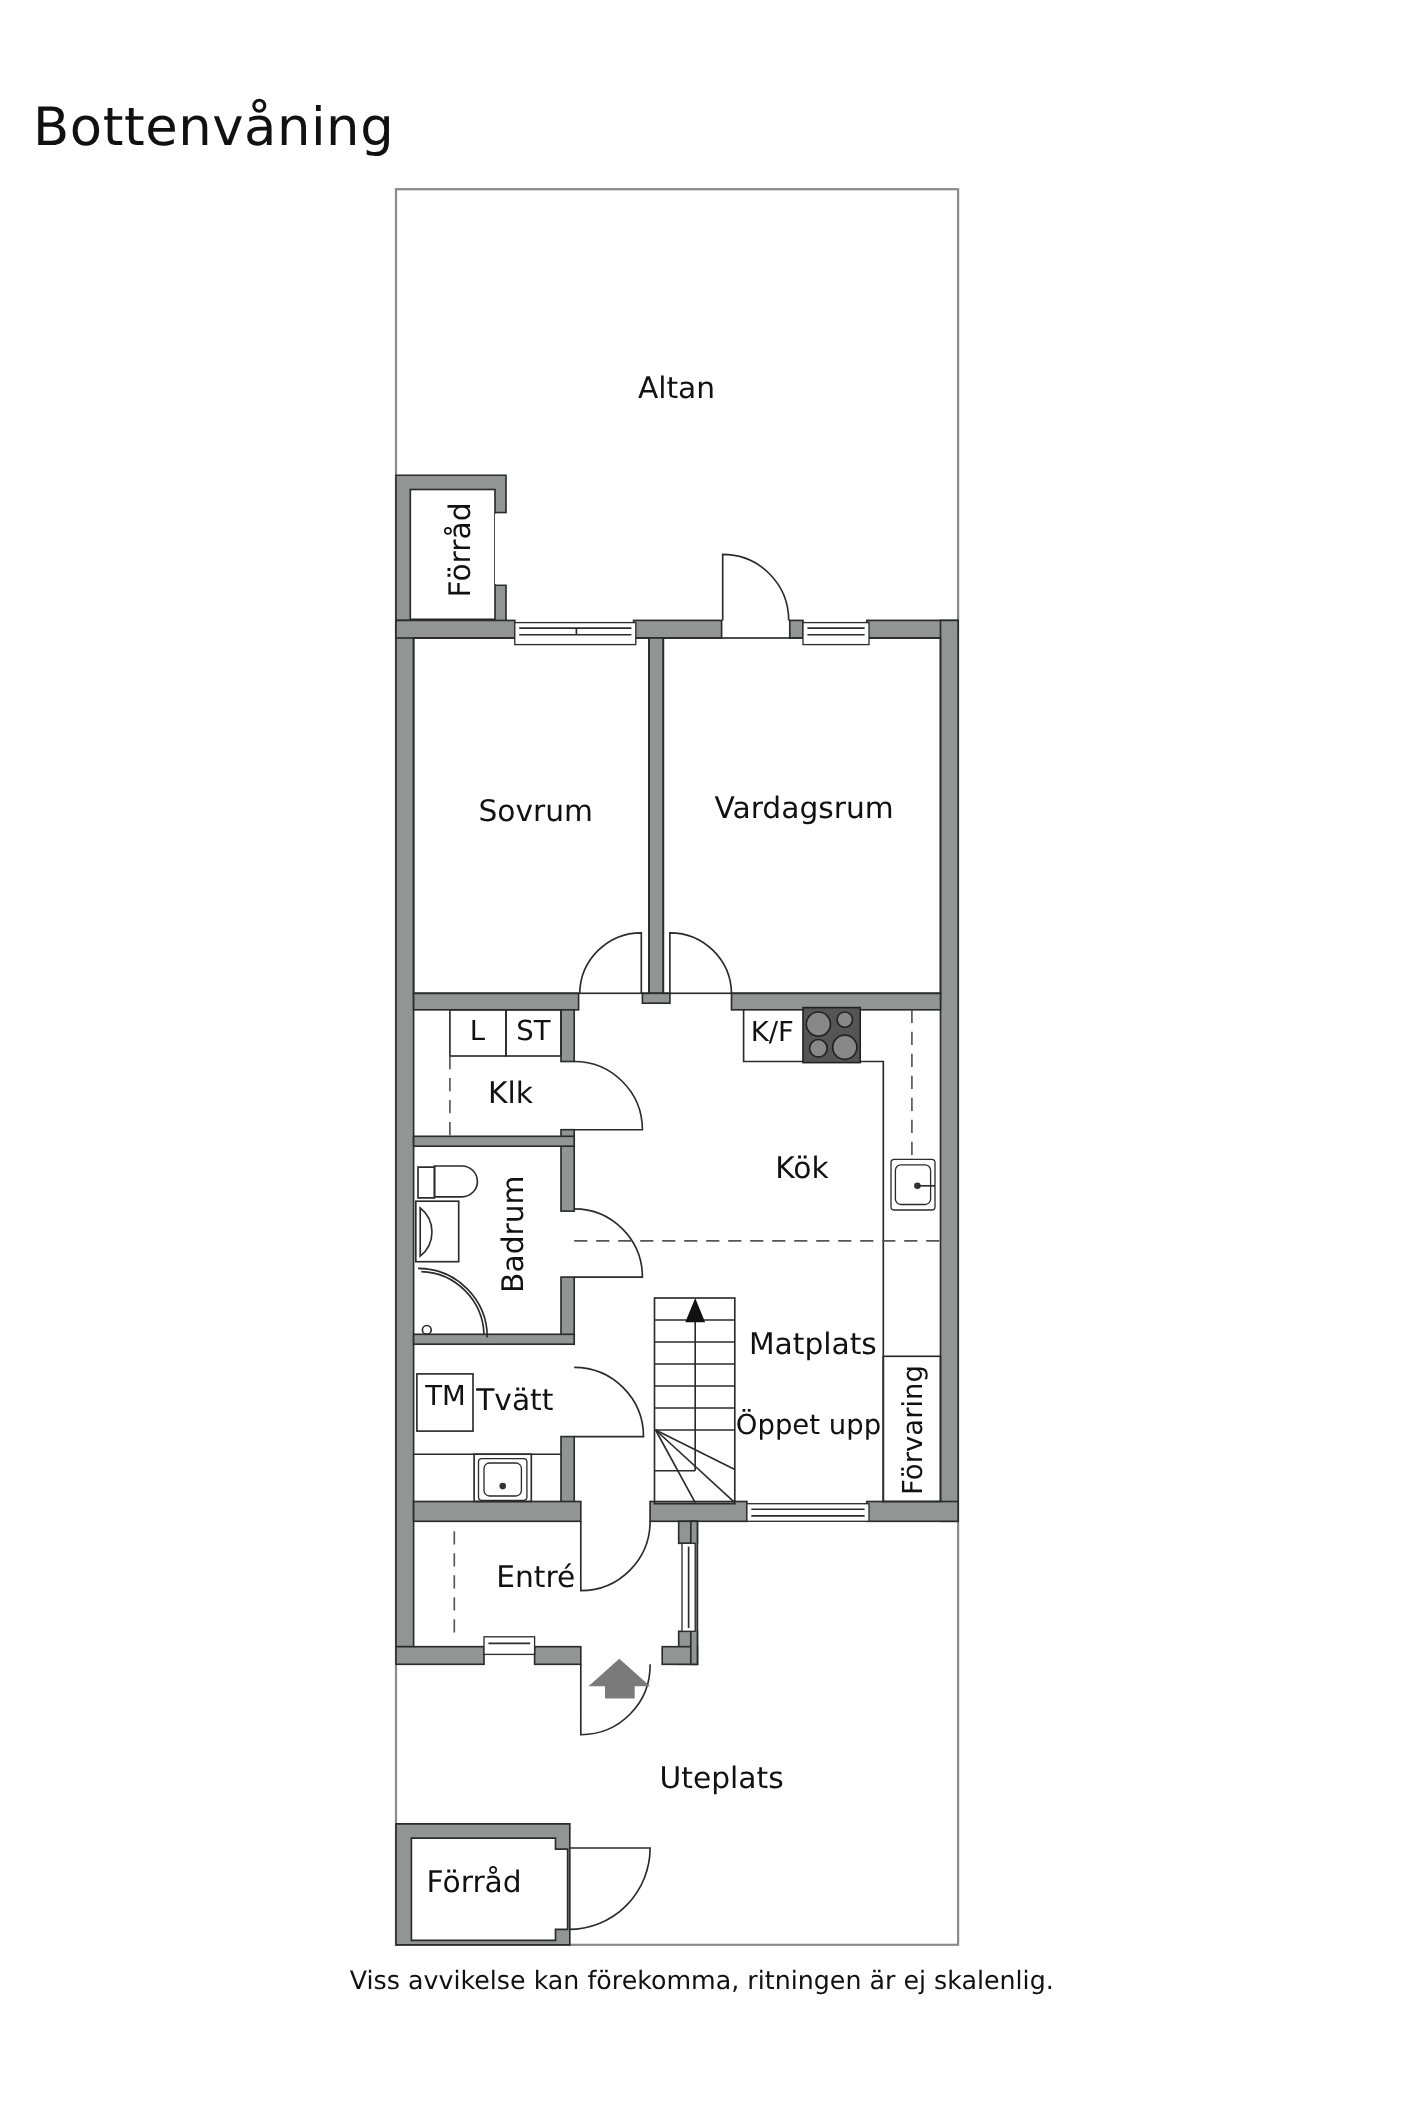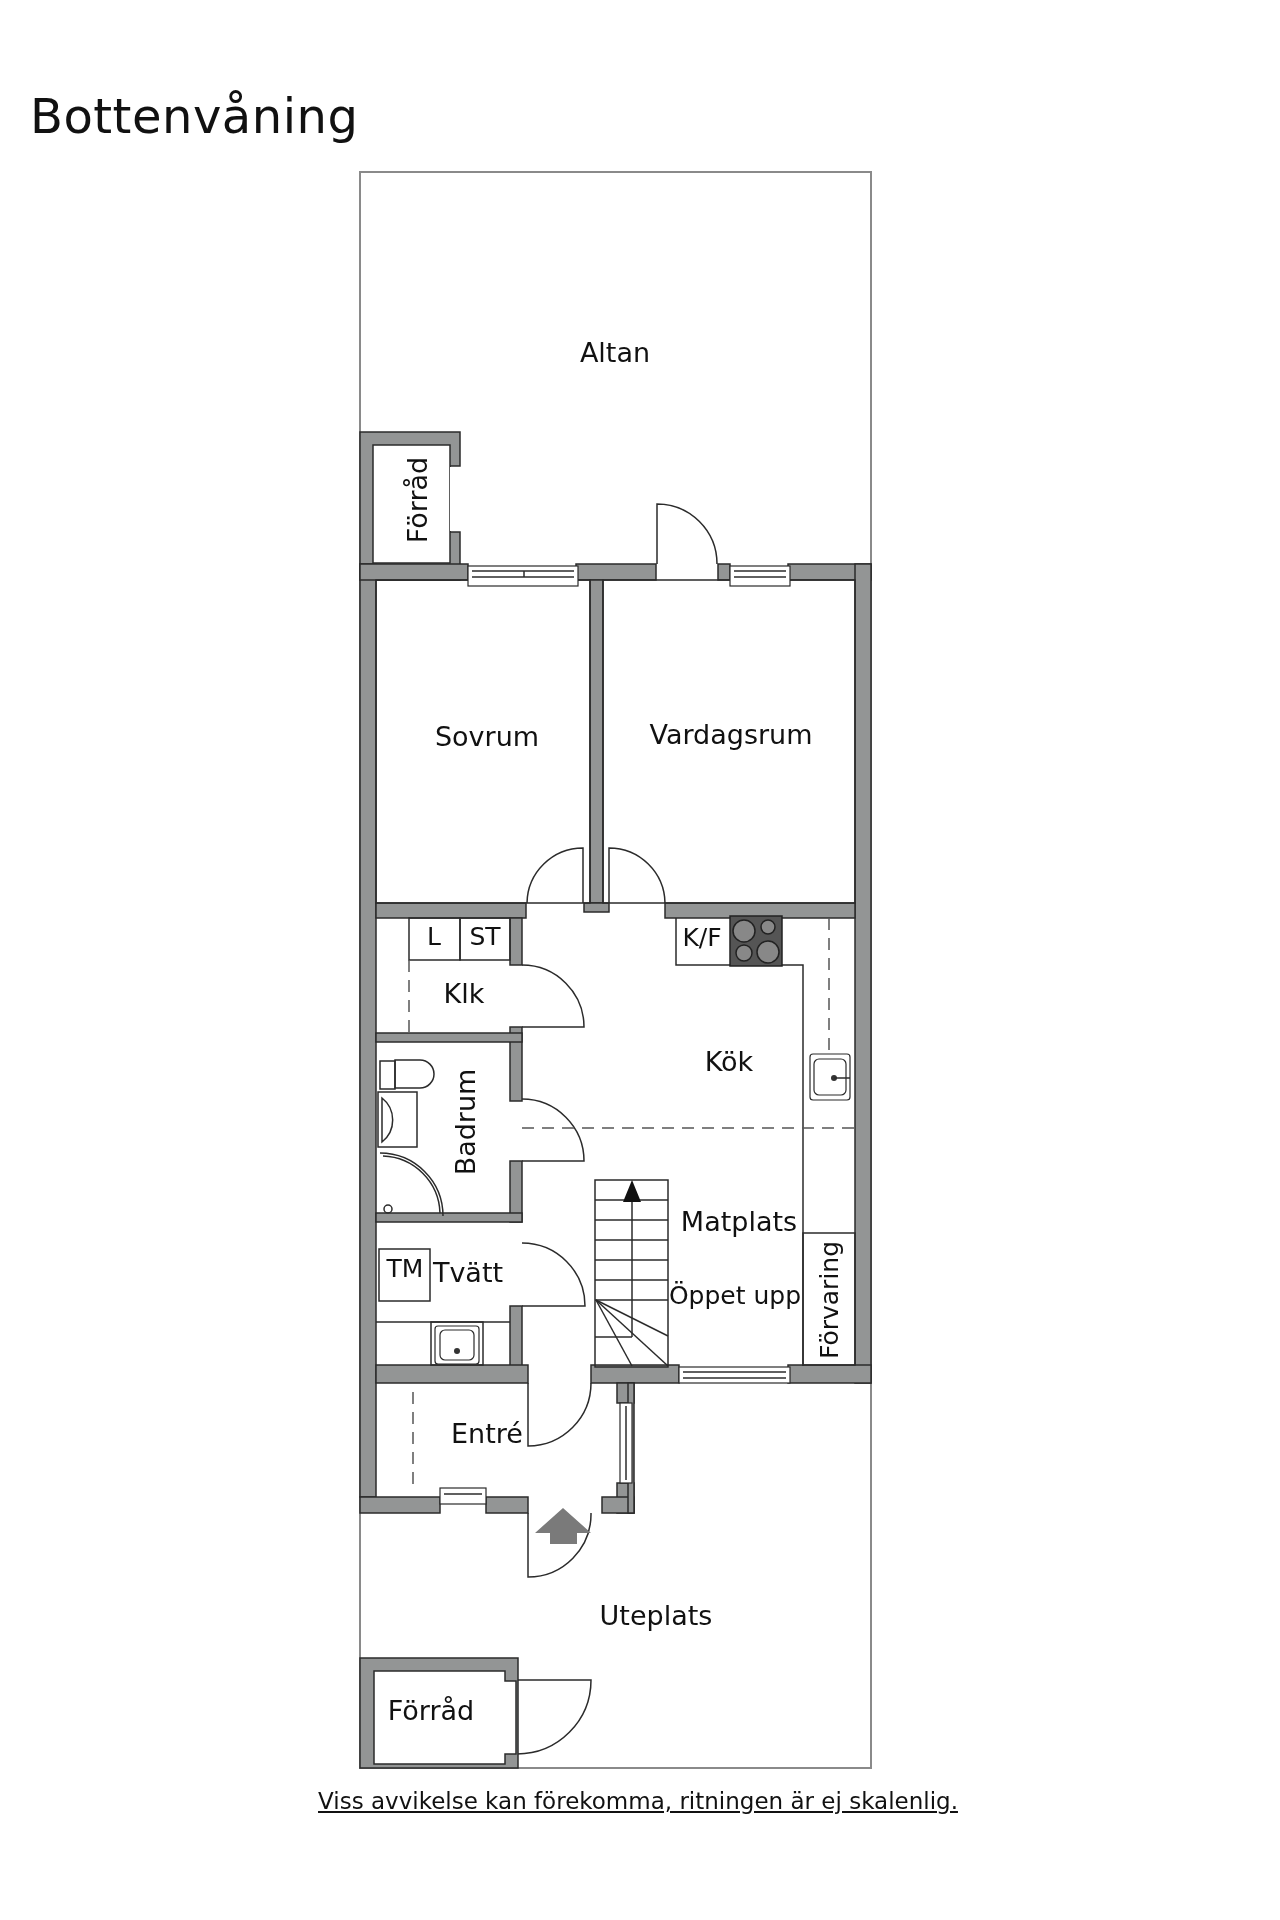--- a/index.html
+++ b/index.html
@@ -1,21 +1,21 @@
 <!DOCTYPE html>
 <html><head>
 <meta charset="utf-8">
 <style>
   html, body { margin:0; padding:0; background:#ffffff; }
   body { width:1280px; height:1920px; position:relative; overflow:hidden;
          font-family:"DejaVu Sans", "Liberation Sans", sans-serif; color:#111; }
   #title { position:absolute; left:0; width:1160px; top:88px; 
            font-size:48px; font-weight:400; letter-spacing:0.5px;margin-left:30px; }
   #disclaimer { position:absolute; left:0; width:1276px; top:1788px; text-align:center;
-           font-size:23px;text-decoration:underline; }
+           font-size:23px; }
   svg#plan { position:absolute; left:0; top:0; }
   .wall { fill:#939595; stroke:#2b2b2b; stroke-width:1.5; }
   .room { fill:#ffffff; stroke:#2b2b2b; stroke-width:1.5; }
   .thin { fill:none; stroke:#2b2b2b; stroke-width:1.5; }
   .outer { fill:none; stroke:#8a8a8a; stroke-width:2; }
   .dash { fill:none; stroke:#555; stroke-width:1.5; stroke-dasharray:12 8; }
   .label { font-family:"DejaVu Sans", "Liberation Sans", sans-serif; font-size:27px; fill:#111; }
   .label-sm { font-family:"DejaVu Sans", "Liberation Sans", sans-serif; font-size:25px; fill:#111; }
   .win { fill:#fff; stroke:#2b2b2b; stroke-width:1.2; }
   .stove { fill:#555; stroke:#222; stroke-width:1.5; }

